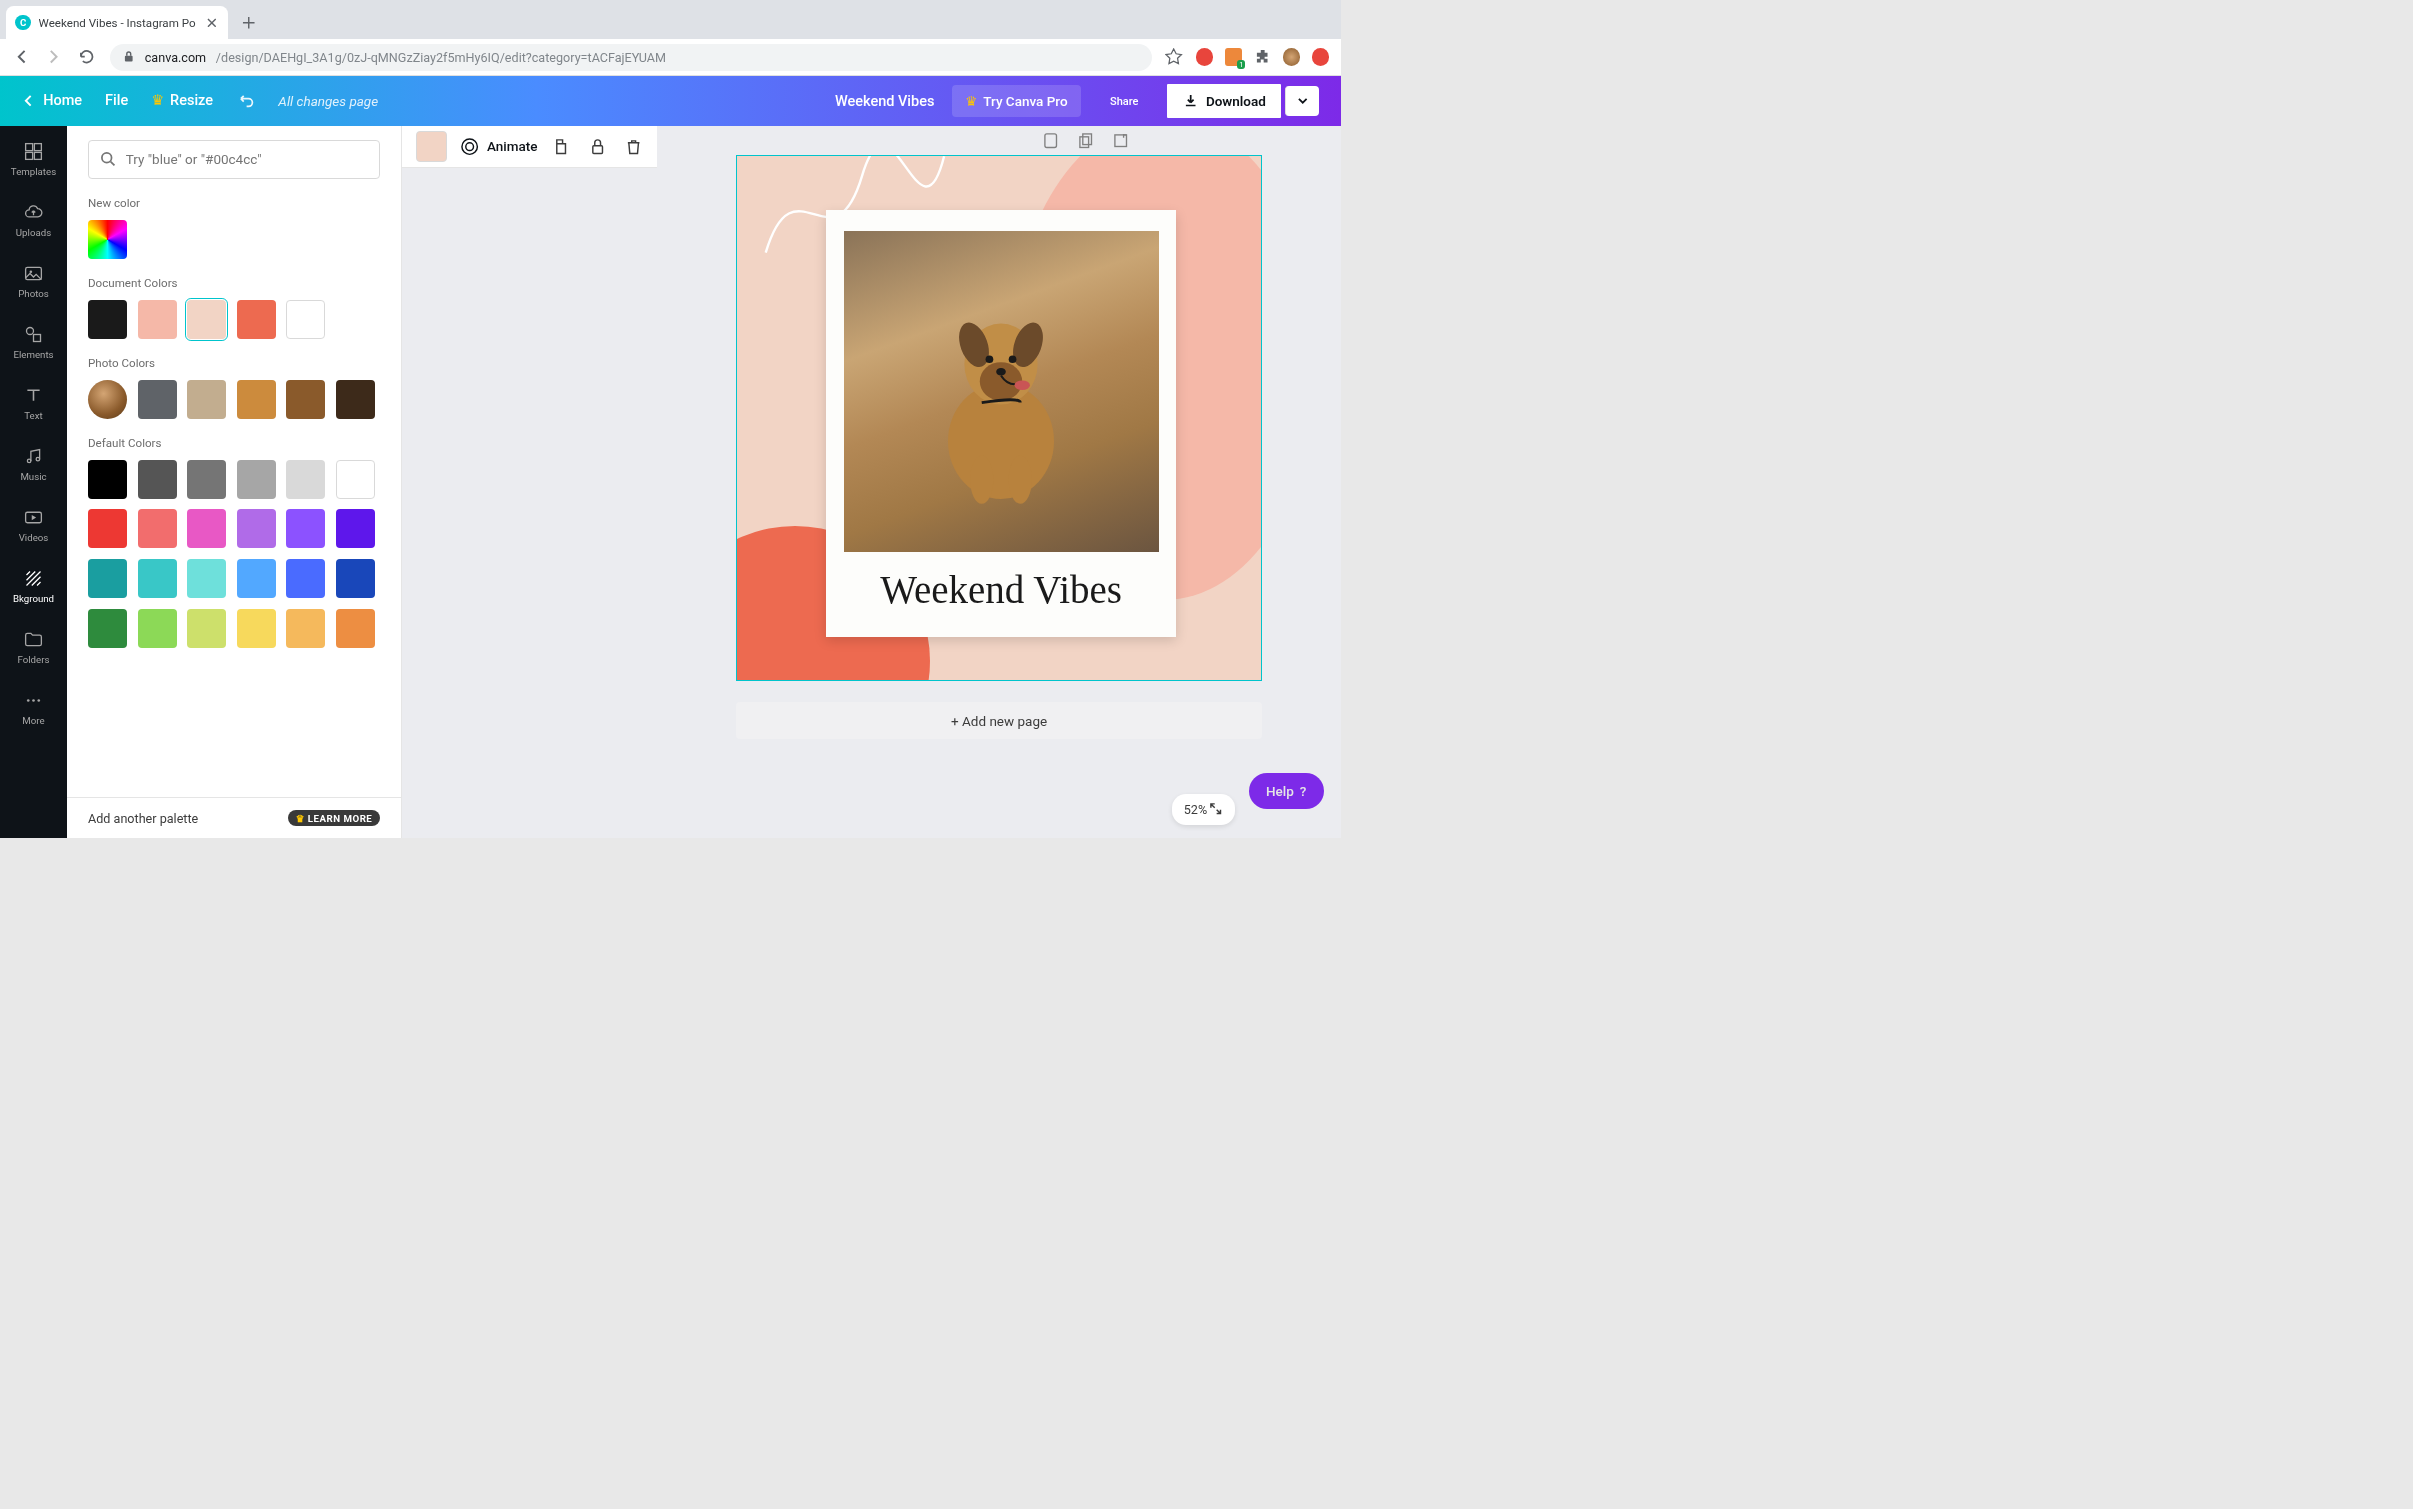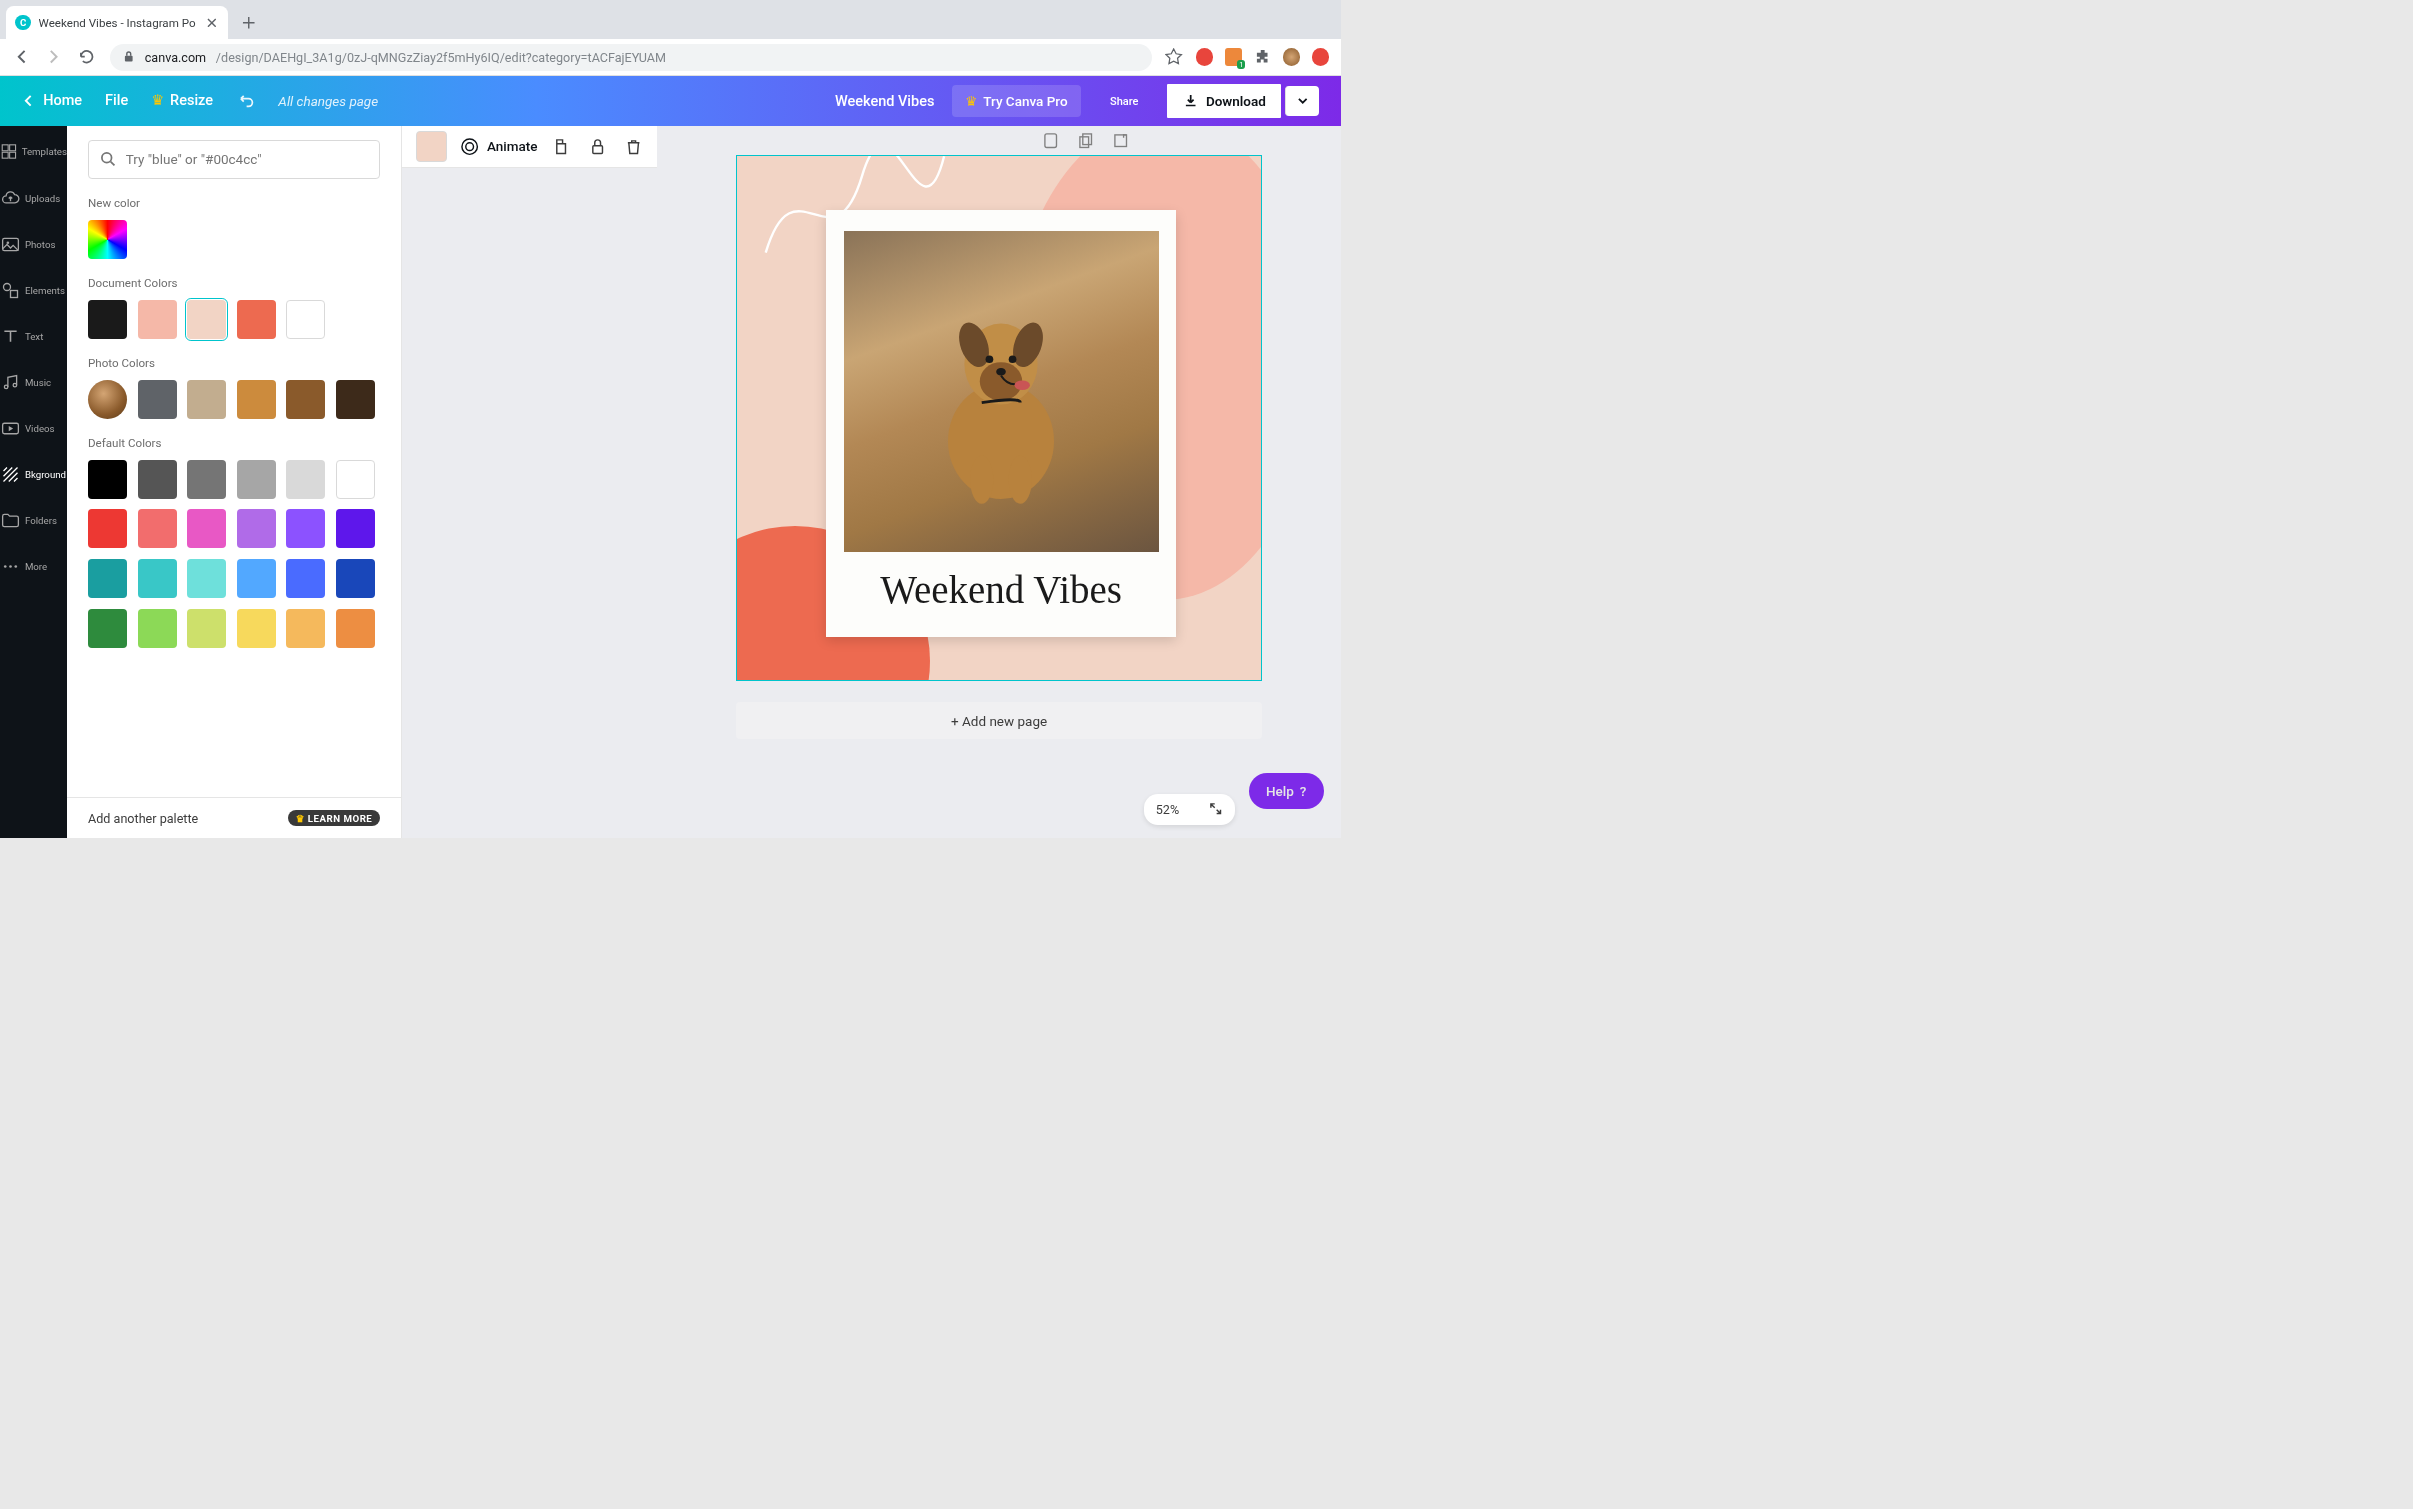--- a/index.html
+++ b/index.html
@@ -34,21 +34,21 @@
     .btn-purple { background: rgba(255,255,255,0.15); padding: 7.7px 13.5px; border-radius: 3.9px; font-size: 13.5px; font-weight: 500; display: flex; align-items: center; gap: 5.8px; }
     .btn-share { color: #fff; font-size: 11px; font-weight: 500; padding: 7.7px 11.6px; }
     .btn-download { background: #fff; color: #0e1318; padding: 8.7px 15.4px; border-radius: 1px; font-size: 13.5px; font-weight: 600; display: flex; align-items: center; gap: 7.7px; }
     .btn-more { background: #fff; padding: 8.7px 9.7px; border-radius: 3.9px; color: #0e1318; margin-left: -13.5px; border-left: 1px solid #e0e0e0; }
 
     
     .main-row { display: flex; height: calc(838px - 39px - 37px - 50px); }
 
     
     .dark-nav { width: 67px; background: #0e1318; display: flex; flex-direction: column; align-items: center; padding-top: 9.7px; gap: 13.5px; color: #a6a6a6; }
-    .dark-nav-item { display: flex; flex-direction: row; align-items: center; gap: 3.9px; font-size: 9.7px; width: 100%; padding: 5.8px 0; }
+    .dark-nav-item { display: flex; flex-direction: column; align-items: center; gap: 3.9px; font-size: 9.7px; width: 100%; padding: 5.8px 0; }
     .dark-nav-item.active { color: #fff; }
     .dark-nav-item .icon { width: 21px; height: 21px; }
 
     
     .color-panel { width: 335px; background: #fff; display: flex; flex-direction: column; border-right: 1px solid #e5e5e5; }
     .color-panel-inner { padding: 13.5px 21px 0; flex: 1; overflow: auto; }
     .search-box { display: flex; align-items: center; border: 1px solid #d9d9d9; border-radius: 3.9px; height: 39px; padding: 0 9.7px; gap: 9.7px; color: #757575; font-size: 13.5px; }
     .section-label { font-size: 11.6px; color: #6d6d6d; margin: 17.4px 0 9.7px; }
     .rainbow-swatch { width: 39px; height: 39px; border-radius: 3.9px; background: conic-gradient(red, magenta, blue, cyan, lime, yellow, red); }
     .swatch-row { display: flex; flex-wrap: wrap; gap: 10.6px; }
@@ -75,21 +75,21 @@
     .blob2 { position: absolute; left: -77px; bottom: -116px; width: 270px; height: 270px; background: #ed6a50; border-radius: 50%; }
     .squiggle { position: absolute; left: 19.3px; top: -19.3px; }
     .polaroid { position: absolute; left: 89px; top: 54px; width: 350px; height: 427px; background: #fdfdfb; box-shadow: 0 3.9px 11.6px rgba(0,0,0,0.15); padding: 21px 17.4px 0; }
     .photo { width: 100%; height: 321px; background: linear-gradient(160deg, #8a7358 0%, #c9a574 30%, #b38855 50%, #a07845 70%, #6b5540 100%); position: relative; overflow:hidden; }
     .dog-shape { position:absolute; left:50%; top:50%; transform:translate(-50%,-45%); width:174px; height:212px; }
     .caption { font-family: 'Brush Script MT', cursive; font-size: 39px; text-align: center; margin-top: 15.4px; color: #1a1a1a; white-space: nowrap; }
     .refresh-fab { position: absolute; right: 195px; top: 35px; width: 35px; height: 35px; background: #fff; border-radius: 50%; box-shadow: 0 1.9px 5.8px rgba(0,0,0,0.2); display: flex; align-items: center; justify-content: center; color: #5f6368; }
     .add-page { width: 526px; height: 37px; background: #f0f0f2; border-radius: 3.9px; display: flex; align-items: center; justify-content: center; font-size: 13.5px; color: #3c3c3c; margin-top: 21px; }
 
     .bottom-right { position: absolute; right: 17.4px; bottom: 13.5px; display: flex; align-items: center; gap: 13.5px; }
-    .zoom-box { background: #fff; border-radius: 14px; padding: 7.7px 11.6px; display: flex; align-items: center; gap: 29px; font-size: 12.6px; color: #3c3c3c; box-shadow: 0 1.9px 5.8px rgba(0,0,0,0.1); margin-top: 36px; }
+    .zoom-box { background: #fff; border-radius: 14px; padding: 7.7px 11.6px; display: flex; align-items: center; gap: 1px; font-size: 12.6px; color: #3c3c3c; box-shadow: 0 1.9px 5.8px rgba(0,0,0,0.1); margin-top: 36px; }
     .help-btn { background: #7d2ae8; color: #e5e5e5; padding: 9.7px 17.4px; border-radius: 21px; font-size: 13.5px; display: flex; align-items: center; gap: 5.8px; font-weight: 500; }
 
     svg { display: block; }
   </style>
 </head>
 <body>
 
 <div class="browser-chrome">
   <div class="tab">
     <div class="tab-favicon">C</div>

